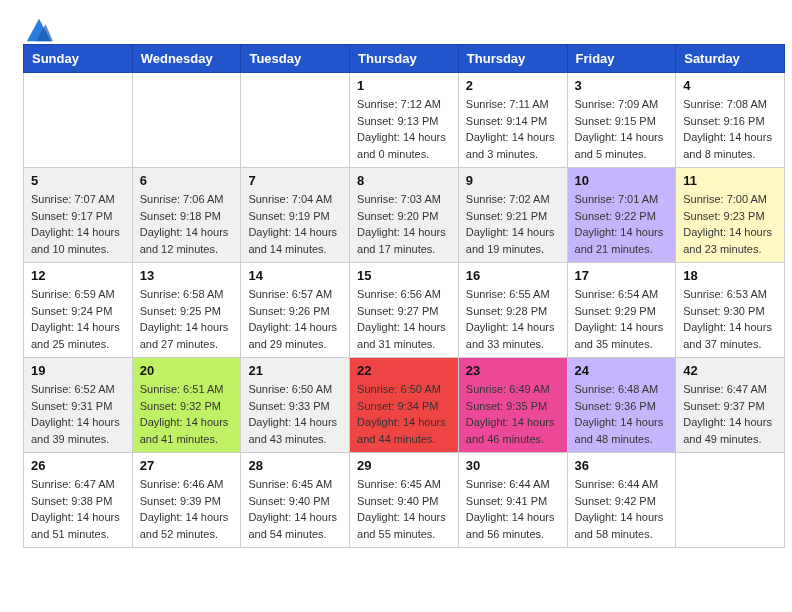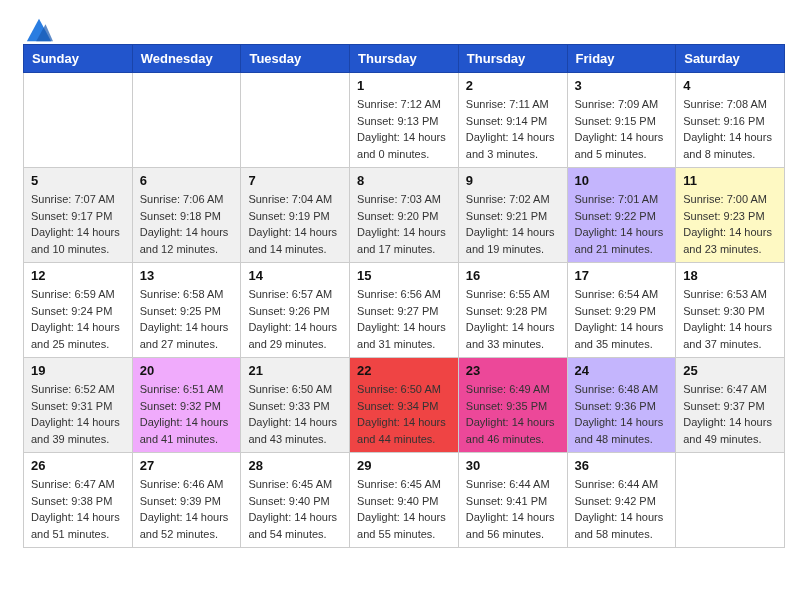--- a/index.html
+++ b/index.html
@@ -203,42 +203,42 @@
           <td>
             <div class="day-number">18</div>
             <div class="day-info">Sunrise: 6:53 AM<br>Sunset: 9:30 PM<br>Daylight: 14 hours and 37 minutes.</div>
           </td>
         </tr>
         <tr>
           <td style="background: rgb(240, 240, 240);">
             <div class="day-number">19</div>
             <div class="day-info">Sunrise: 6:52 AM<br>Sunset: 9:31 PM<br>Daylight: 14 hours and 39 minutes.</div>
           </td>
-          <td style="background: #f0abfc;">
+          <td style="background: #bef264;">
             <div class="day-number">20</div>
             <div class="day-info">Sunrise: 6:51 AM<br>Sunset: 9:32 PM<br>Daylight: 14 hours and 41 minutes.</div>
           </td>
           <td style="background: rgb(240, 240, 240);">
             <div class="day-number">21</div>
             <div class="day-info">Sunrise: 6:50 AM<br>Sunset: 9:33 PM<br>Daylight: 14 hours and 43 minutes.</div>
           </td>
           <td style="background: #ef4444;">
             <div class="day-number">22</div>
             <div class="day-info">Sunrise: 6:50 AM<br>Sunset: 9:34 PM<br>Daylight: 14 hours and 44 minutes.</div>
           </td>
           <td style="background: #ec4899;">
             <div class="day-number">23</div>
             <div class="day-info">Sunrise: 6:49 AM<br>Sunset: 9:35 PM<br>Daylight: 14 hours and 46 minutes.</div>
           </td>
           <td style="background: #c4b5fd;">
             <div class="day-number">24</div>
             <div class="day-info">Sunrise: 6:48 AM<br>Sunset: 9:36 PM<br>Daylight: 14 hours and 48 minutes.</div>
           </td>
           <td style="background: rgb(240, 240, 240);">
-            <div class="day-number">25</div>
+            <div class="day-number">42</div>
             <div class="day-info">Sunrise: 6:47 AM<br>Sunset: 9:37 PM<br>Daylight: 14 hours and 49 minutes.</div>
           </td>
         </tr>
         <tr>
           <td>
             <div class="day-number">26</div>
             <div class="day-info">Sunrise: 6:47 AM<br>Sunset: 9:38 PM<br>Daylight: 14 hours and 51 minutes.</div>
           </td>
           <td>
             <div class="day-number">27</div>

